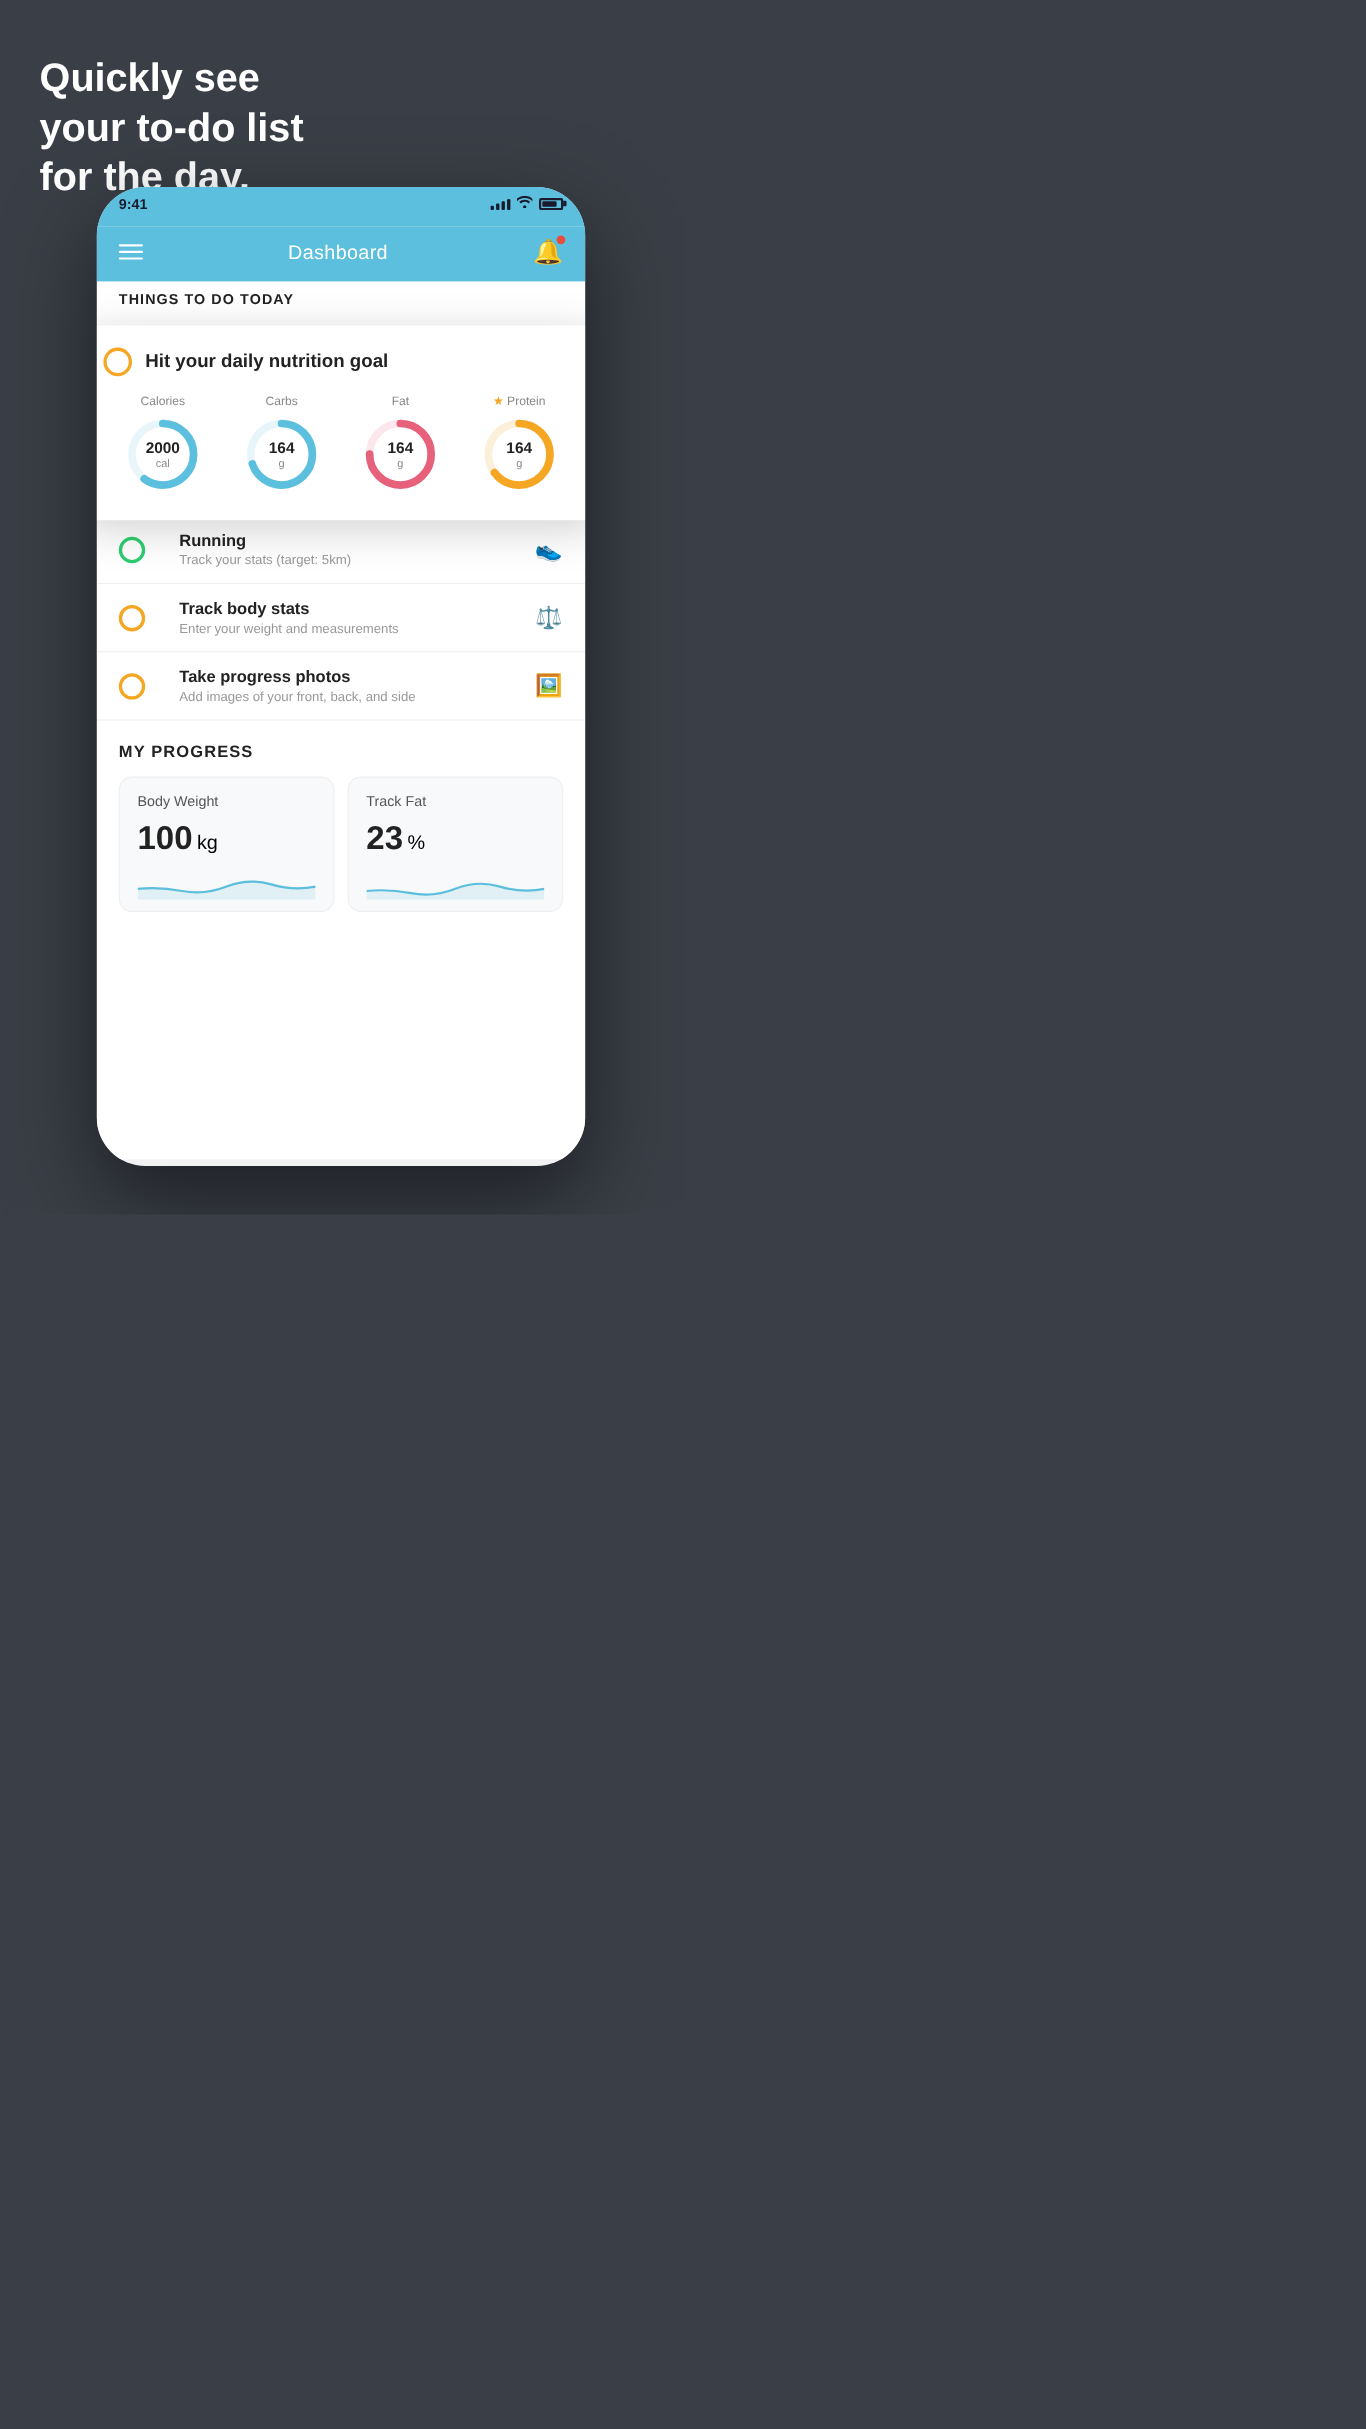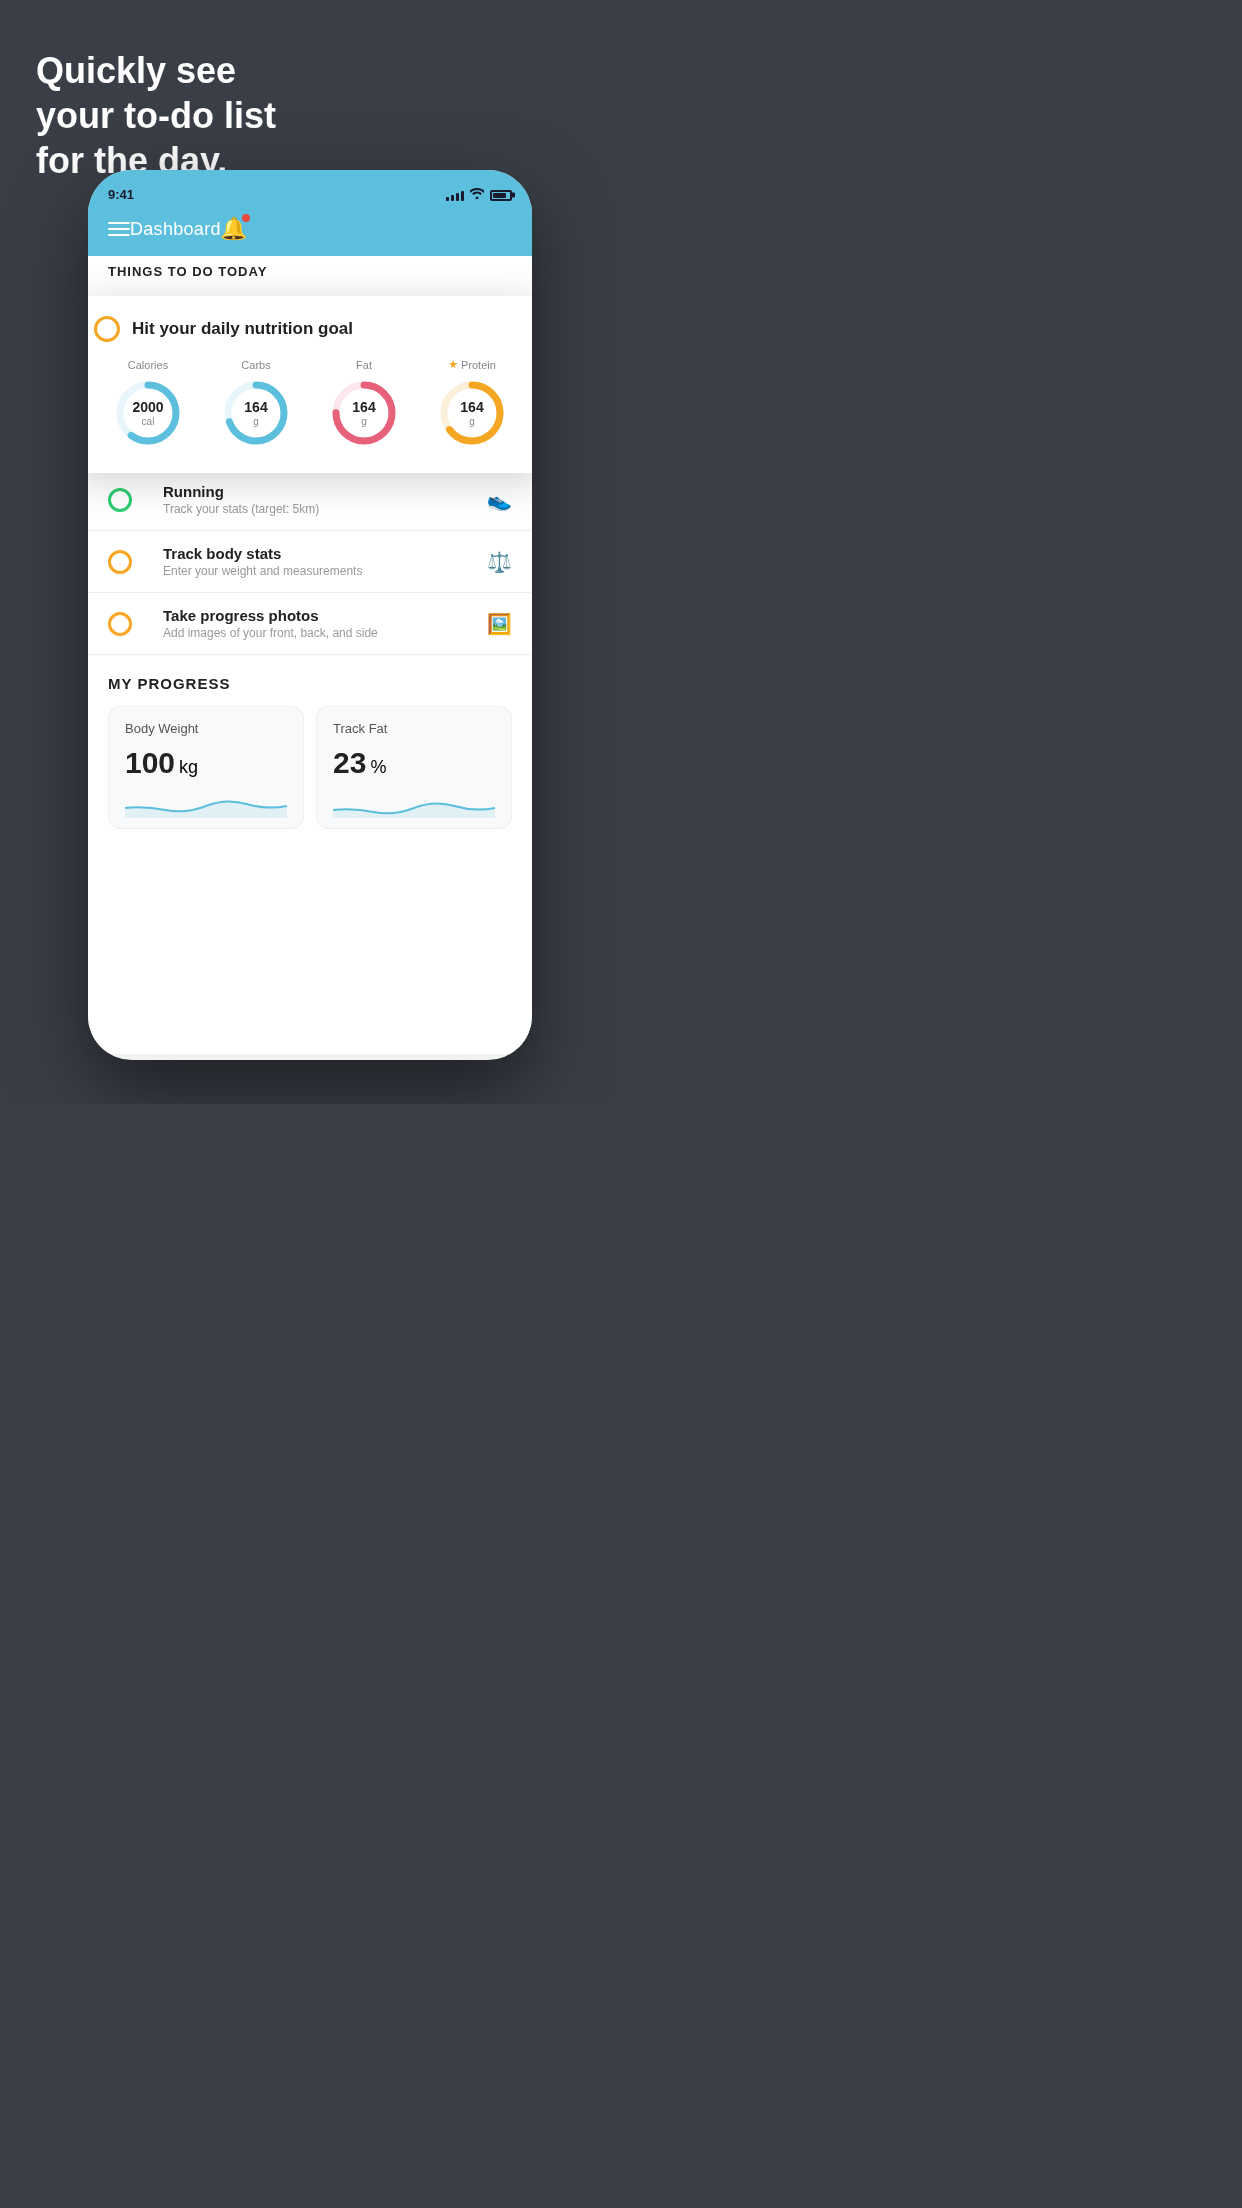--- a/index.html
+++ b/index.html
@@ -36,21 +36,21 @@
       overflow: hidden;
       box-shadow: 0 30px 80px rgba(0,0,0,0.5);
       z-index: 2;
     }
 
     
     .status-bar {
       background: #5bbfdd;
       display: flex;
       justify-content: space-between;
-      align-items: flex-end;
+      align-items: flex-start;
       padding: 8px 20px 4px 20px;
       height: 36px;
     }
     .status-time {
       color: #1a1a2e;
       font-size: 13px;
       font-weight: 600;
     }
     .status-icons {
       display: flex;
@@ -101,20 +101,21 @@
       background: #1a1a2e;
       height: 100%;
       width: 80%;
       border-radius: 1px;
     }
 
     
     .nav-bar {
       background: #5bbfdd;
       display: flex;
+      justify-content: space-between;
       align-items: center;
       padding: 10px 20px 14px 20px;
     }
     .hamburger {
       display: flex;
       flex-direction: column;
       gap: 4px;
       cursor: pointer;
     }
     .hamburger span {

